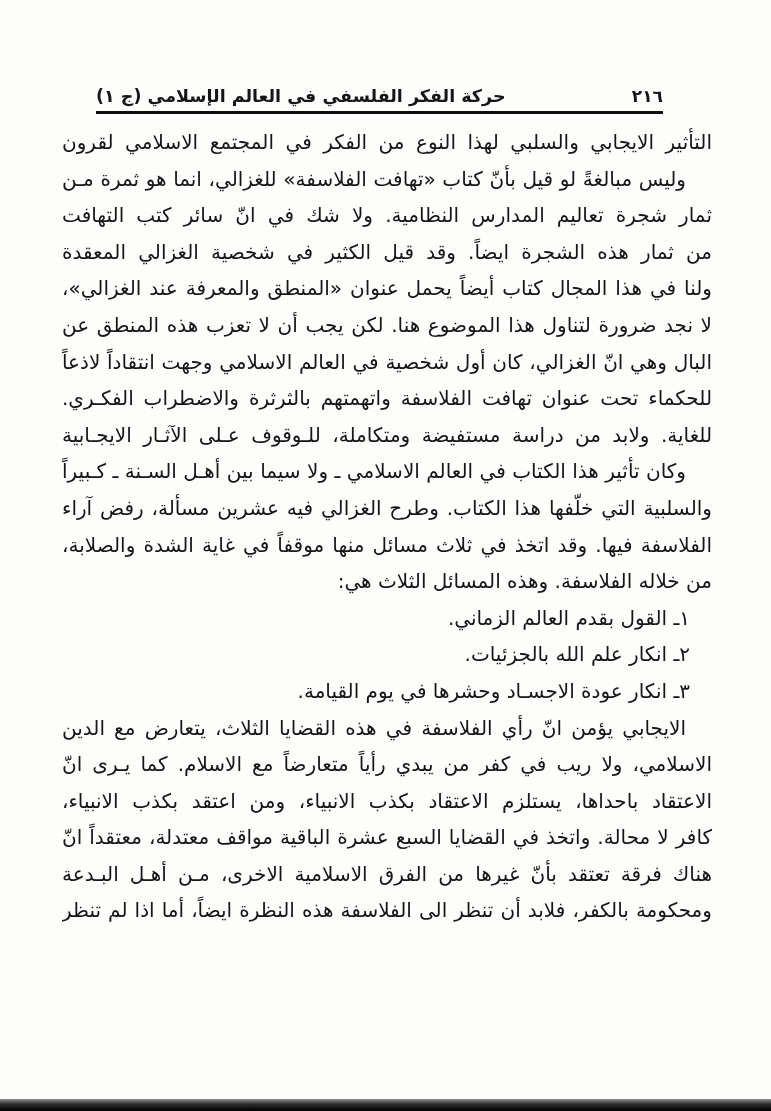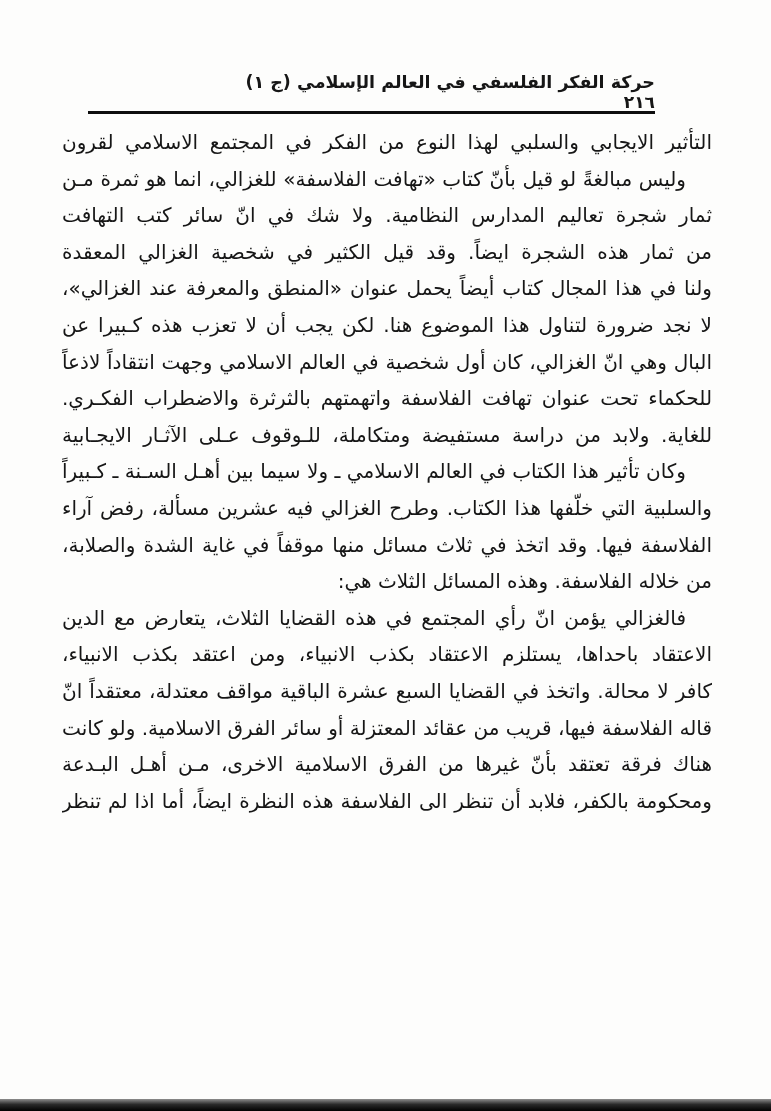--- a/index.html
+++ b/index.html
@@ -14,27 +14,27 @@
     margin: 0 auto;
     background: var(--paper);
     overflow: hidden;
     font-family: "DejaVu Sans", sans-serif;
     color: var(--ink);
   }
   
   .page-header {
     position: absolute;
     top: 72px;
-    left: 88px;
+    left: 96px;
     width: 567px;
     height: 42px;
     box-sizing: border-box;
     border-bottom: 3px solid #0e0e0e;
     display: flex;
-    flex-direction: column;
+    flex-direction: row;
     justify-content: space-between;
     align-items: flex-end;
     padding-bottom: 5px;
   }
   .running-title {
     direction: rtl;
     font-size: 17.5px;
     font-weight: bold;
     white-space: nowrap;
     letter-spacing: 0.2px;
@@ -89,35 +89,40 @@
 
   <main class="body-text">
       <div class="paragraph">
         <div class="line">التأثير الايجابي والسلبي لهذا النوع من الفكر في المجتمع الاسلامي لقرون مديدة</div>
       </div>
       <div class="paragraph">
         <div class="line indent">وليس مبالغةً لو قيل بأنّ كتاب «تهافت الفلاسفة» للغزالي، انما هو ثمرة مـن</div>
         <div class="line">ثمار شجرة تعاليم المدارس النظامية. ولا شك في انّ سائر كتب التهافت الاخرى،</div>
         <div class="line">من ثمار هذه الشجرة ايضاً. وقد قيل الكثير في شخصية الغزالي المعقدة والموسعة،</div>
         <div class="line">ولنا في هذا المجال كتاب أيضاً يحمل عنوان «المنطق والمعرفة عند الغزالي»، ولهذا</div>
-        <div class="line">لا نجد ضرورة لتناول هذا الموضوع هنا. لكن يجب أن لا تعزب هذه كـبيرا عن</div>
+        <div class="line">لا نجد ضرورة لتناول هذا الموضوع هنا. لكن يجب أن لا تعزب هذه المنطق عن</div>
         <div class="line">البال وهي انّ الغزالي، كان أول شخصية في العالم الاسلامي وجهت انتقاداً لاذعاً</div>
         <div class="line">للحكماء تحت عنوان تهافت الفلاسفة واتهمتهم بالثرثرة والاضطراب الفكـري.</div>
       </div>
       <div class="paragraph">
         <div class="line">للغاية. ولابد من دراسة مستفيضة ومتكاملة، للـوقوف عـلى الآثـار الايجـابية</div>
         <div class="line indent">وكان تأثير هذا الكتاب في العالم الاسلامي ـ ولا سيما بين أهـل السـنة ـ كـبيراً</div>
         <div class="line">والسلبية التي خلّفها هذا الكتاب. وطرح الغزالي فيه عشرين مسألة، رفض آراء</div>
         <div class="line">الفلاسفة فيها. وقد اتخذ في ثلاث مسائل منها موقفاً في غاية الشدة والصلابة، كفّر</div>
         <div class="line end">من خلاله الفلاسفة. وهذه المسائل الثلاث هي:</div>
       </div>
       <div class="paragraph">
-        <div class="line indent">فالغزالي يؤمن انّ رأي المجتمع في هذه القضايا الثلاث، يتعارض مع الدين</div>
+        <div class="line end li">١ـ القول بقدم العالم الزماني.</div>
+        <div class="line end li">٢ـ انكار علم الله بالجزئيات.</div>
+        <div class="line end li">٣ـ انكار عودة الاجسـاد وحشرها في يوم القيامة.</div>
+      </div>
+      <div class="paragraph">
+        <div class="line indent">الايجابي يؤمن انّ رأي الفلاسفة في هذه القضايا الثلاث، يتعارض مع الدين</div>
+        <div class="line">الاسلامي، ولا ريب في كفر من يبدي رأياً متعارضاً مع الاسلام. كما يـرى انّ</div>
         <div class="line">الاعتقاد باحداها، يستلزم الاعتقاد بكذب الانبياء، ومن اعتقد بكذب الانبياء،</div>
         <div class="line">كافر لا محالة. واتخذ في القضايا السبع عشرة الباقية مواقف معتدلة، معتقداً انّ ما</div>
-        <div class="line">قاله الفلاسفة فيها، قريب من عقائد المعتزلة أو سائر الفرق الاسلامية. ولو كانت</div>
         <div class="line">هناك فرقة تعتقد بأنّ غيرها من الفرق الاسلامية الاخرى، مـن أهـل البـدعة</div>
         <div class="line">ومحكومة بالكفر، فلابد أن تنظر الى الفلاسفة هذه النظرة ايضاً، أما اذا لم تنظر الى</div>
       </div>
     </main>
 
   <div class="scan-bar"></div>
 </div>
 
 </body></html>

